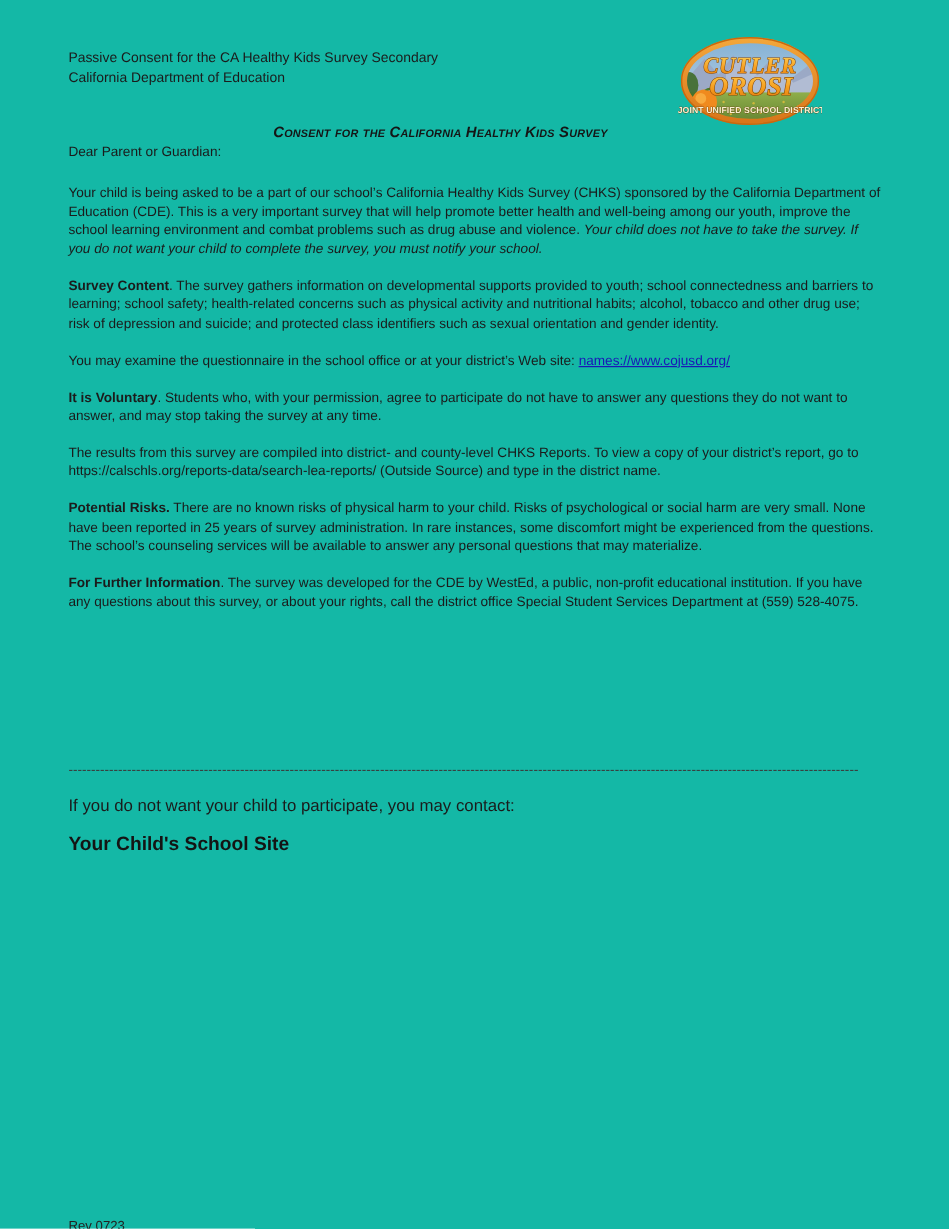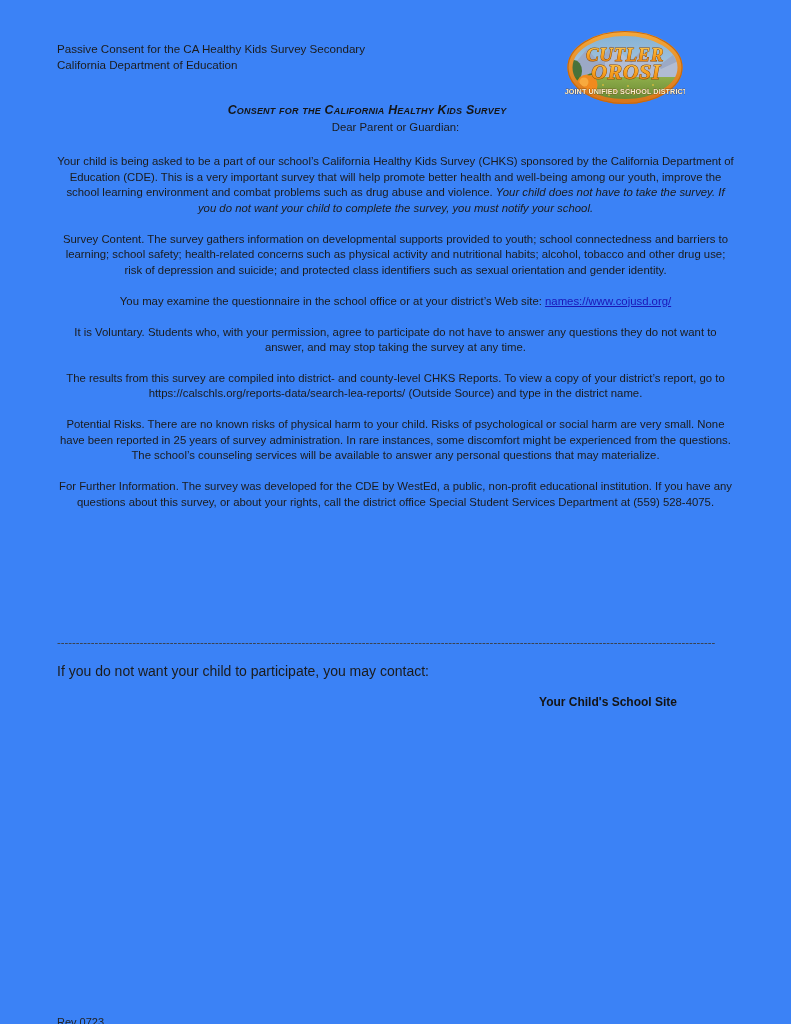--- a/index.html
+++ b/index.html
@@ -12,21 +12,21 @@
     height: 1024px;
     position: relative;
     font-family: "Liberation Sans", sans-serif;
     color: #1a1a1a;
     overflow: hidden;
   }
 
   .page {
     position: absolute;
     inset: 0;
-    background: #3b82f6;
+    background: #14b8a6;
   }
 
   
   .doc-header {
     position: absolute;
     left: 57px;
     top: 41px;
     width: 470px;
     font-size: 11.6px;
     line-height: 15.5px;
@@ -69,25 +69,25 @@
 
   
   .body-col {
     position: absolute;
     left: 57px;
     top: 120px;
     width: 677px;
     font-size: 11.35px;
     line-height: 15.45px;
     color: #1b1b1b;
-    text-align: center;
+    text-align: left;
   }
   .salutation { margin: 0 0 19px 0; }
   .para { margin: 0 0 15.5px 0; }
-  .para b { font-weight: normal; }
+  .para b { font-weight: bold; }
   .para i { font-style: italic; }
 
   a.link {
     color: #1a16b8;
     text-decoration: underline;
   }
 
   .divider {
     position: absolute;
     left: 57px;
@@ -110,22 +110,22 @@
     font-size: 14px;
     line-height: 15.45px;
     color: #1b1b1b;
   }
 
   .school-site {
     position: absolute;
     left: 57px;
     top: 695px;
     width: 620px;
-    text-align: right;
-    font-size: 12px;
+    text-align: left;
+    font-size: 16px;
     font-weight: bold;
     color: #141414;
   }
 
   .rev-footer {
     position: absolute;
     left: 57px;
     top: 1016px;
     font-size: 11px;
     font-weight: normal;

